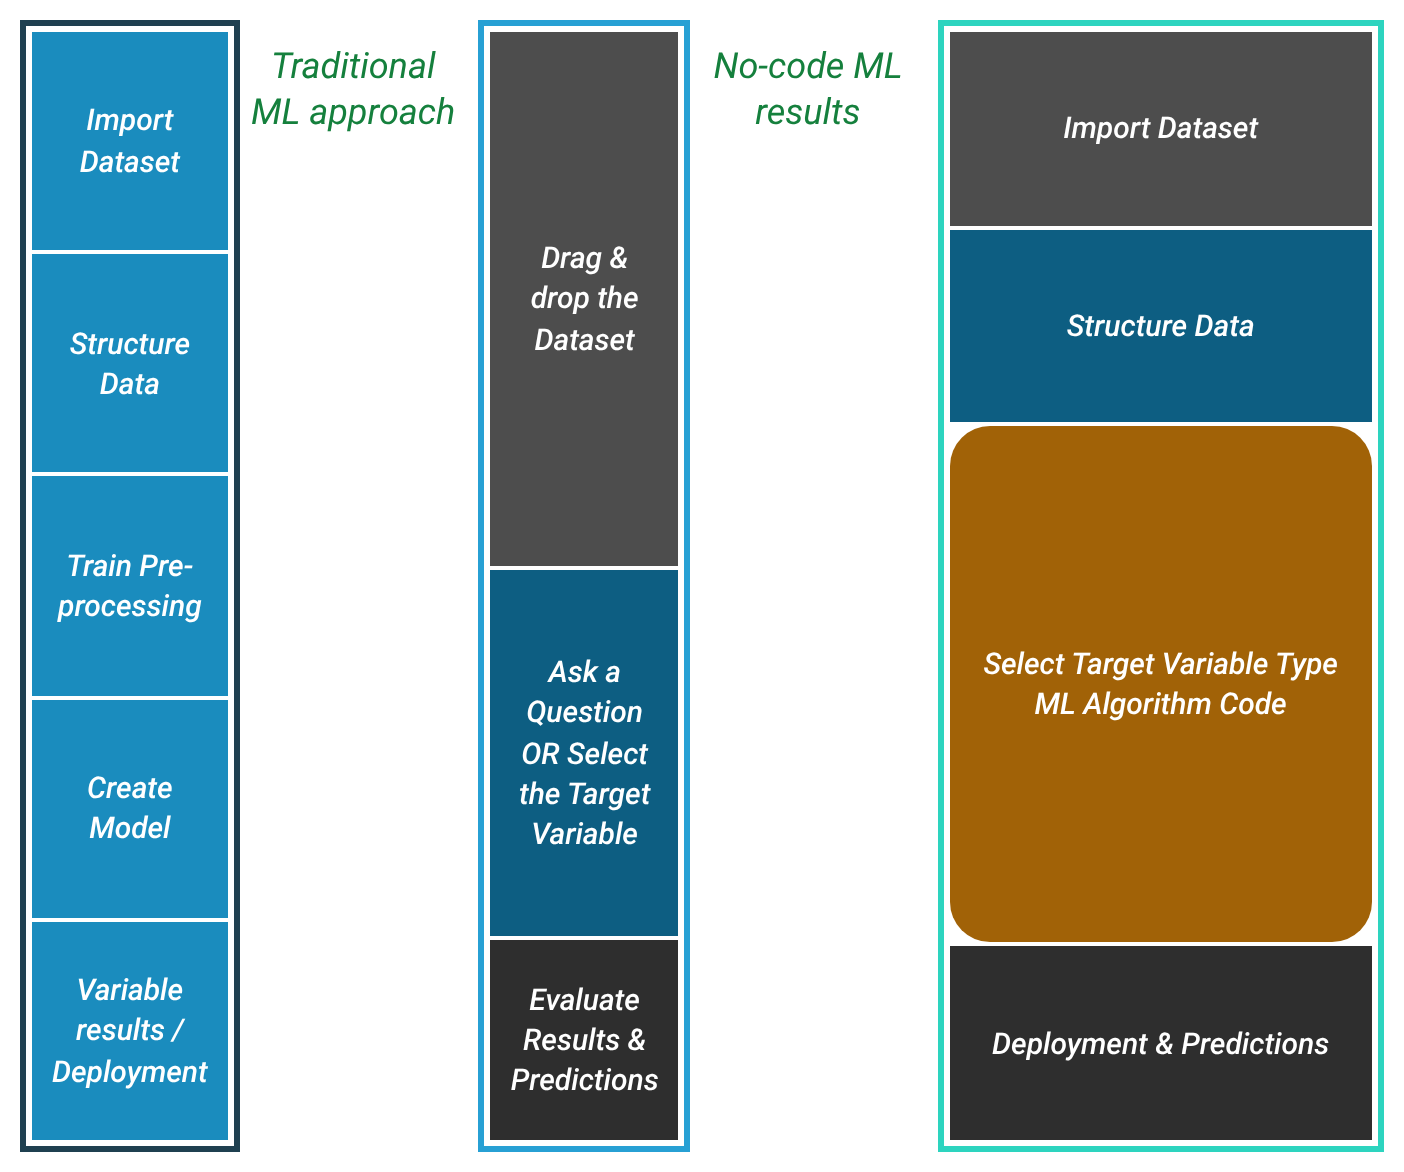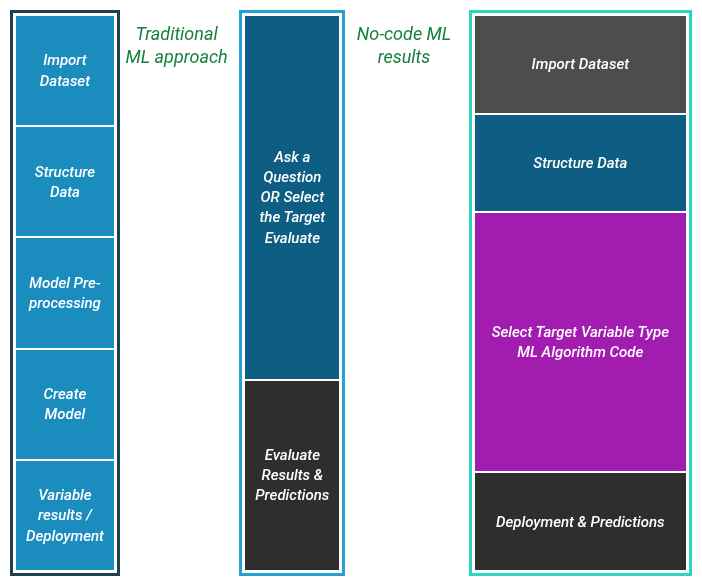--- a/index.html
+++ b/index.html
@@ -61,21 +61,22 @@
     .bg-gray {
       background: #4d4d4d;
     }
     .bg-darkblue {
       background: #0d5e82;
     }
     .bg-dark {
       background: #2e2e2e;
     }
     .bg-lightgray {
-      background: #a21caf;
+      background: #a16207;
+      border-radius: 20px;
     }
     .column-label {
       text-align: center;
       color: #15803d;
       font-size: 18px;
       padding: 12px 4px 4px 4px;
       line-height: 1.3;
     }
     
     .col-nocode .box-1 { flex: 3; }
@@ -89,30 +90,31 @@
   </style>
 </head>
 <body>
 
 <div class="diagram-container">
 
   <div class="column col-traditional">
     <div class="column-boxes">
       <div class="box bg-blue">Import Dataset</div>
       <div class="box bg-blue">Structure Data</div>
-      <div class="box bg-blue">Model Pre-processing</div>
+      <div class="box bg-blue">Train Pre-processing</div>
       <div class="box bg-blue">Create Model</div>
       <div class="box bg-blue">Variable results / Deployment</div>
     </div>
     <div class="column-label">Traditional ML approach</div>
   </div>
 
   <div class="column col-nocode">
     <div class="column-boxes">
-      <div class="box bg-darkblue box-2">Ask a Question OR Select the Target Evaluate</div>
+      <div class="box bg-gray box-1">Drag &amp; drop the Dataset</div>
+      <div class="box bg-darkblue box-2">Ask a Question OR Select the Target Variable</div>
       <div class="box bg-dark box-3">Evaluate Results &amp; Predictions</div>
     </div>
     <div class="column-label">No-code ML results</div>
   </div>
 
   <div class="column col-lowcode">
     <div class="column-boxes">
       <div class="box bg-gray box-1">Import Dataset</div>
       <div class="box bg-darkblue box-2">Structure Data</div>
       <div class="box bg-lightgray box-3">Select Target Variable Type ML Algorithm Code</div>

